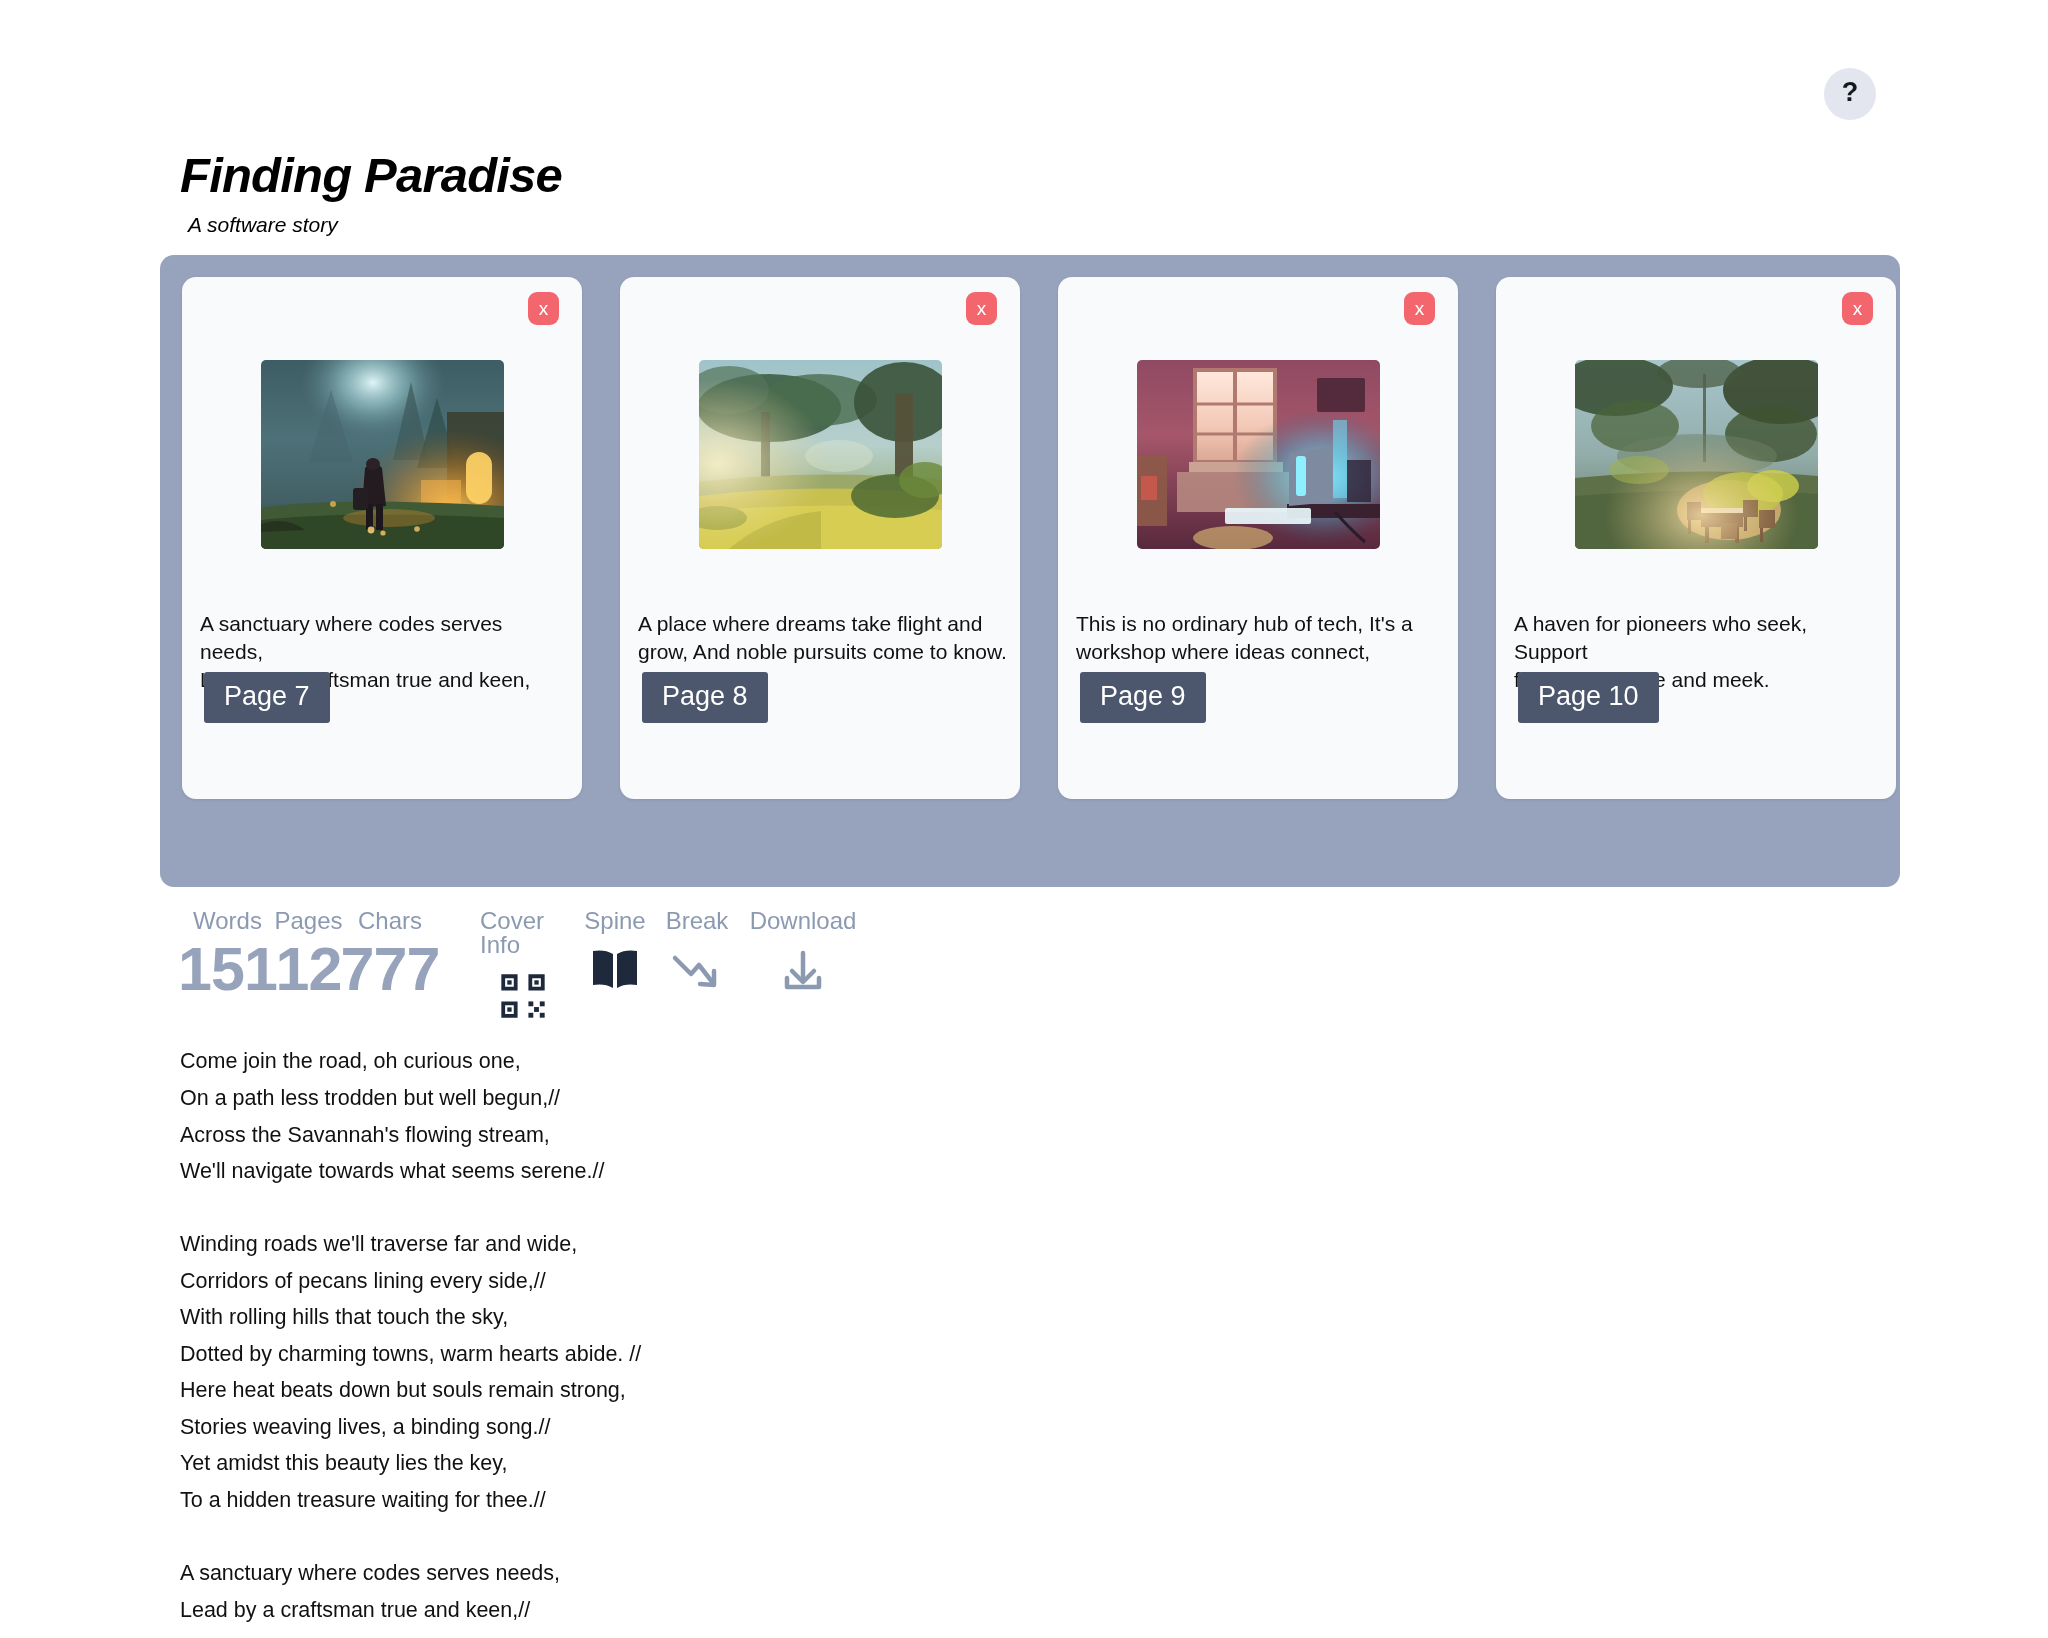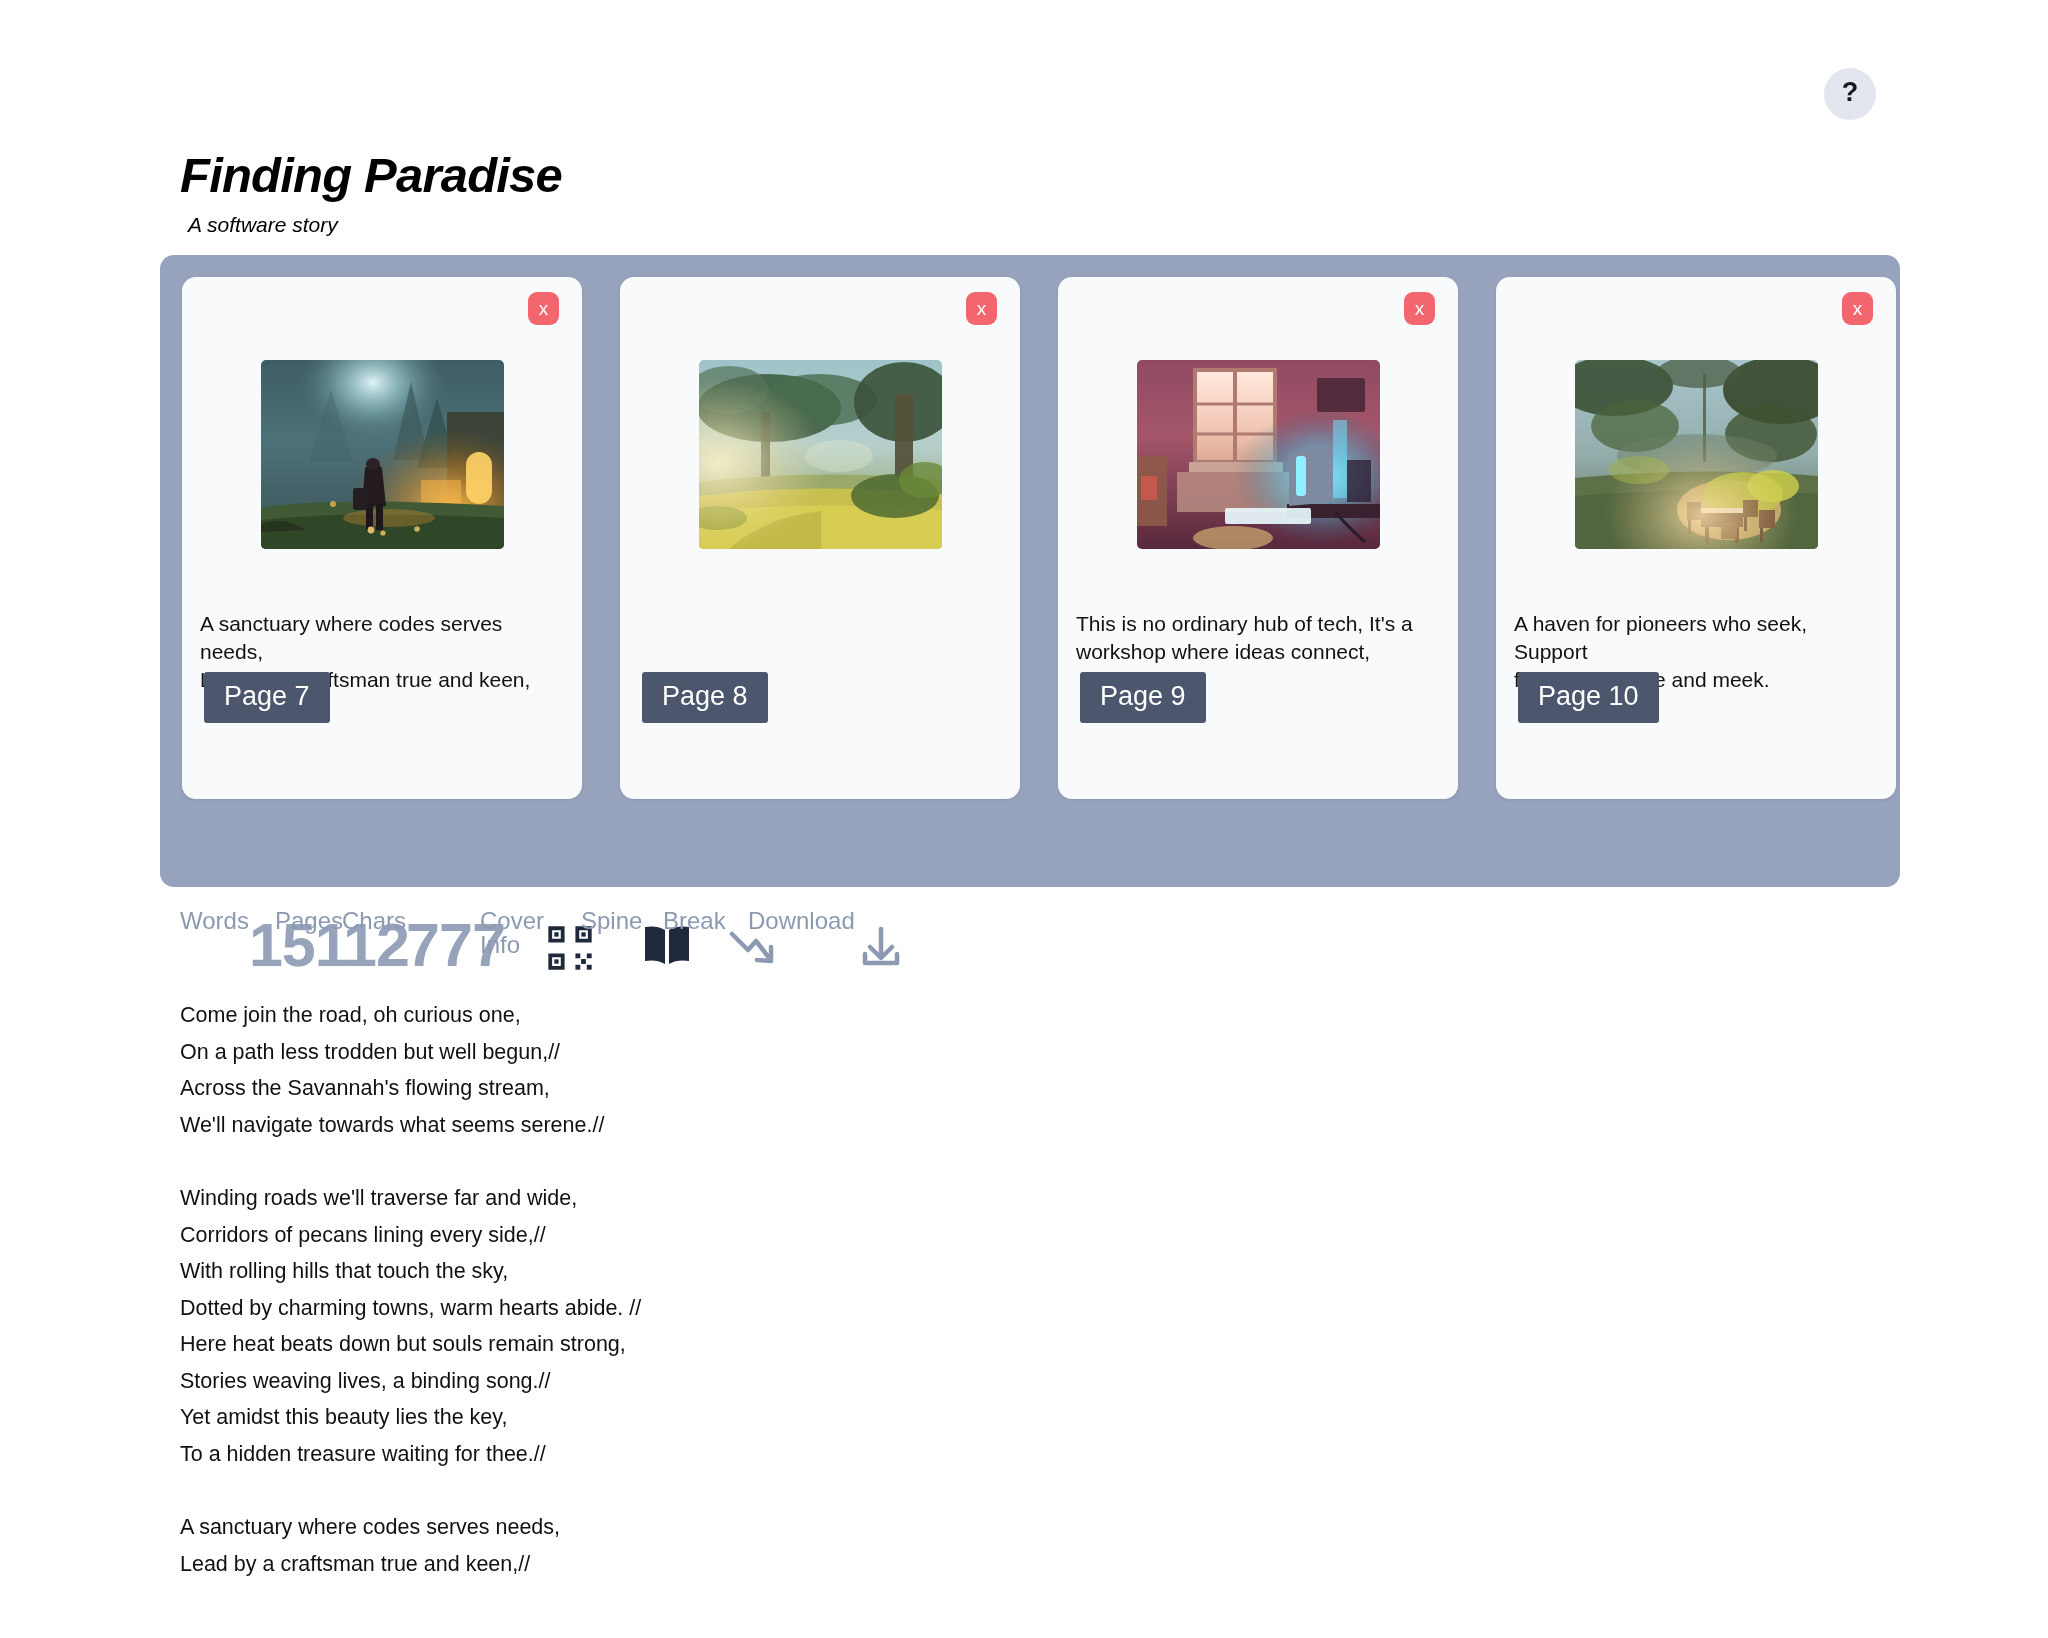--- a/index.html
+++ b/index.html
@@ -160,22 +160,22 @@
 
   
   .stats-row {
     margin-top: 22px;
     padding-left: 180px;
     display: flex;
     align-items: flex-start;
   }
   .stat {
     display: flex;
-    flex-direction: row;
-    align-items: flex-start;
+    flex-direction: column;
+    align-items: center;
   }
   .stat-label {
     font-size: 24px;
     font-weight: 400;
     color: #8c9ab1;
     line-height: 1;
   }
   .stat-value {
     margin-top: 4px;
     font-size: 61px;
@@ -307,20 +307,22 @@
             <path d="M0 152 Q120 140 243 150 L243 189 L0 189 Z" fill="#d6cd52"></path>
             <path d="M30 189 q36 -32 92 -38 l0 38 z" fill="#b9b344" opacity=".75"></path>
             <ellipse cx="196" cy="136" rx="44" ry="22" fill="#4e6a33" opacity=".85"></ellipse>
             <ellipse cx="226" cy="120" rx="26" ry="18" fill="#6b8a3a" opacity=".8"></ellipse>
             <ellipse cx="18" cy="158" rx="30" ry="12" fill="#8e9a3c" opacity=".7"></ellipse>
             <rect width="243" height="189" fill="url(#g2sun)"></rect>
           </svg>
         </div>
       </div>
       <button class="remove-button">x</button>
+      <p class="card-text">A place where dreams take flight and
+grow, And noble pursuits come to know.</p>
       <span class="page-badge">Page 8</span>
     </article>
 
     <article class="page-card">
       <div class="card-image-wrap">
         <div class="card-image">
           <svg viewBox="0 0 243 189" preserveAspectRatio="none" aria-hidden="true">
             <defs>
               <linearGradient id="g3room" x1="0" y1="0" x2="0" y2="1">
                 <stop offset="0%" stop-color="#8f4a62"></stop>

